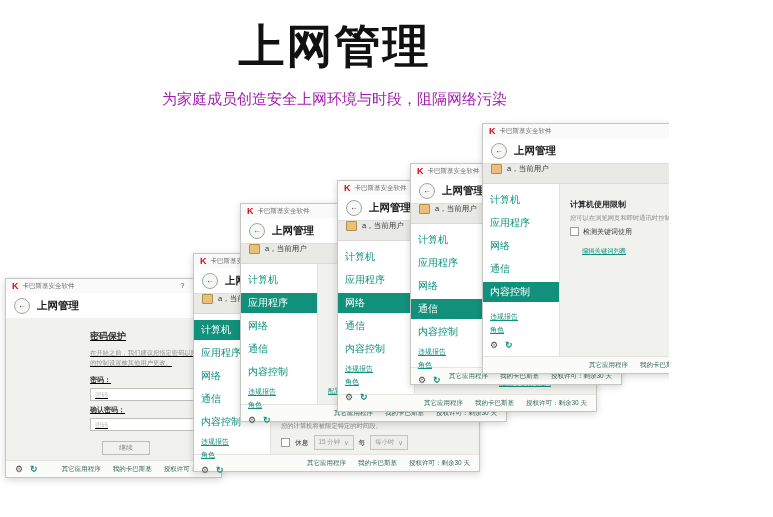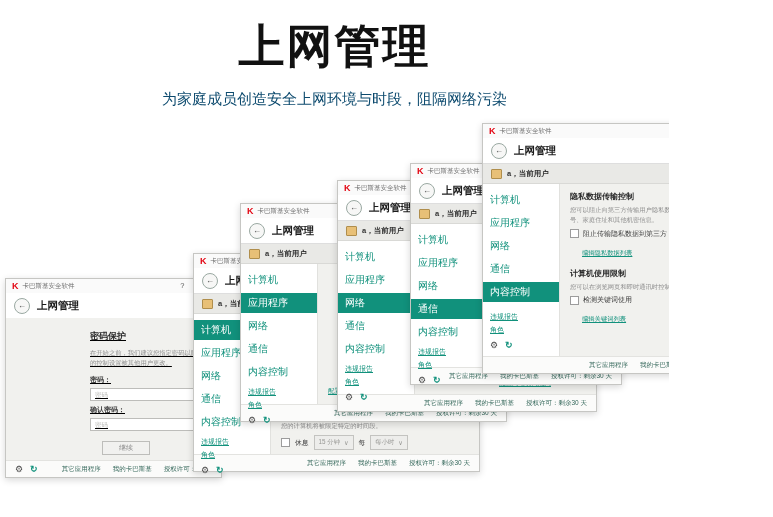--- a/index.html
+++ b/index.html
@@ -1,34 +1,34 @@
 <!DOCTYPE html>
 <html><head>
 <meta charset="utf-8">
 <style>
   html,body{margin:0;padding:0;background:#fff;}
   .stage{position:relative;width:669px;height:517px;overflow:hidden;background:#fff;
          font-family:"Liberation Sans",sans-serif;}
   .page-title{margin:16px 0 0;text-align:center;font-size:46px;font-weight:900;color:#111;letter-spacing:2px;}
-  .page-subtitle{margin:12px 0 0;text-align:center;font-size:15px;color:#0c4a6e;}
+  .page-subtitle{margin:12px 0 0;text-align:center;font-size:15px;color:#a21caf;}
 
   
   .win{position:absolute;background:#fff;border:1px solid #c6c6c3;box-shadow:0 2px 7px rgba(0,0,0,.16);
        display:flex;flex-direction:column;}
   .tb{height:14px;flex:none;display:flex;align-items:center;padding:0 6px;background:#fafafa;}
   .tb .klogo{color:#e30613;font-weight:900;font-size:9px;margin-right:4px;line-height:1;}
   .tb .apptitle{font-size:6.5px;color:#6a6a6a;flex:1;white-space:nowrap;}
   .tb .ctrls{display:flex;gap:10px;font-size:7.5px;color:#555;line-height:1;}
   .tb .ctrls span{cursor:default;}
   .hd{height:25px;flex:none;display:flex;align-items:center;gap:7px;padding:0 8px;background:#fff;}
   .back{width:14px;height:14px;flex:none;border:1px solid #9aa9a2;border-radius:50%;background:#f7f7f6;
         display:flex;align-items:center;justify-content:center;font-size:8px;color:#444;line-height:1;}
   .hd .wtitle{font-weight:bold;font-size:10.5px;color:#1b1b1b;white-space:nowrap;}
   .ur{height:19px;flex:none;background:#e9e9e6;border-top:1px solid #dedede;border-bottom:1px solid #d9d9d6;
-      display:flex;align-items:center;gap:5px;padding:0 8px;font-weight:bold;}
+      display:flex;gap:5px;padding:0 8px;}
   .folder{width:9px;height:8px;flex:none;background:#e8c077;border:1px solid #b08e4c;border-radius:1px;}
   .uname{font-size:7.5px;color:#333;white-space:nowrap;}
   .togglewrap{margin-left:auto;display:flex;align-items:center;gap:4px;}
   .toglabel{font-size:6px;color:#8b8b8b;white-space:nowrap;}
   .toggle{width:20px;height:9px;border-radius:5px;background:#caced1;position:relative;}
   .knob{position:absolute;right:1px;top:1px;width:7px;height:7px;border-radius:50%;background:#7d858a;}
 
   .bd{flex:1;display:flex;min-height:0;background:#f1f1ee;position:relative;}
   .sb{width:76px;flex:none;background:#fff;border-right:1px solid #e1e1de;display:flex;flex-direction:column;
       padding:6px 0 4px;}
@@ -352,29 +352,20 @@
         <div class="item sel">内容控制</div>
         <div class="grow"></div>
         <a class="slink">违规报告</a>
         <a class="slink">角色</a>
         <div class="iconsrow">
           <span class="gear">⚙</span>
           <span class="supp">↻</span>
         </div>
       </div>
       <div class="ct">
-        <div class="sec">
-          <h5>隐私数据传输控制</h5>
-          <p>您可以阻止向第三方传输用户隐私数据，隐私数据包括银行卡号、家庭住址和其他机密信息。</p>
-          <div class="cbrow">
-            <span class="cb"></span>
-            <span>阻止传输隐私数据到第三方</span>
-          </div>
-          <a class="sublink">编辑隐私数据列表</a>
-        </div>
         <div class="gap8"></div>
         <div class="sec">
           <h5>计算机使用限制</h5>
           <p>您可以在浏览网页和即时通讯时控制关键词的使用</p>
           <div class="cbrow">
             <span class="cb"></span>
             <span>检测关键词使用</span>
           </div>
           <a class="sublink">编辑关键词列表</a>
         </div>

